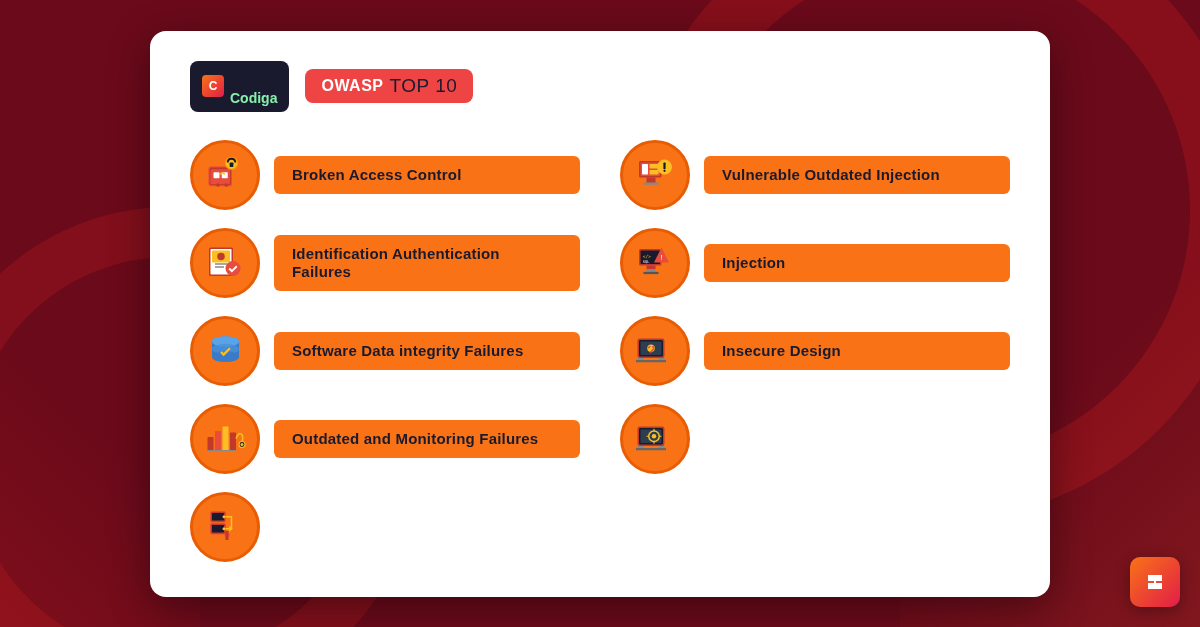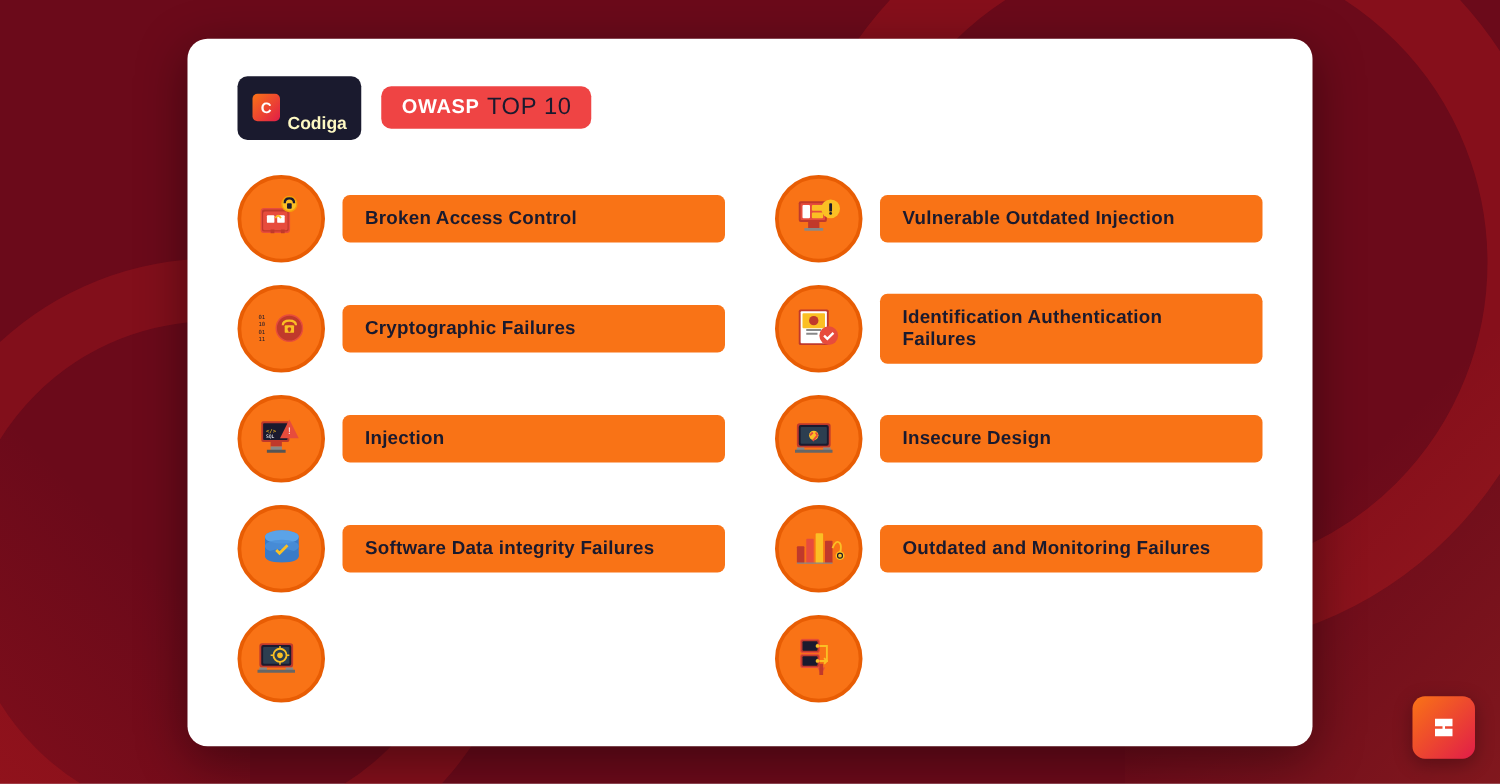--- a/index.html
+++ b/index.html
@@ -95,21 +95,21 @@
       border-radius: 4px;
       display: flex;
       align-items: center;
       justify-content: center;
       font-size: 12px;
       font-weight: bold;
       color: white;
     }
 
     .codiga-text {
-      color: #fef9c3;
+      color: #86efac;
       font-size: 14px;
       font-weight: 600;
       margin-top: 23px;
     }
 
     .owasp-badge {
       background: #ef4444;
       border-radius: 8px;
       padding: 6px 16px;
       display: flex;
@@ -255,38 +255,20 @@
           <circle cx="42" cy="20" r="10" fill="#fbbf24"></circle>
           <rect x="40.5" y="14" width="3" height="9" rx="1" fill="#1a1a2e"></rect>
           <circle cx="42" cy="25" r="1.5" fill="#1a1a2e"></circle>
         </svg>
       </div>
       <div class="label-box">
         <span class="label-text">Vulnerable Outdated Injection</span>
       </div>
     </div>
 
-    <div class="item">
-      <div class="icon-circle">
-        <svg class="icon-svg" viewBox="0 0 60 60" xmlns="http://www.w3.org/2000/svg">
-          <text x="5" y="20" font-size="6" fill="#1a1a2e" font-family="monospace">01</text>
-          <text x="5" y="28" font-size="6" fill="#1a1a2e" font-family="monospace">10</text>
-          <text x="5" y="36" font-size="6" fill="#1a1a2e" font-family="monospace">01</text>
-          <text x="5" y="44" font-size="6" fill="#1a1a2e" font-family="monospace">11</text>
-          <circle cx="38" cy="30" r="14" fill="#c0392b" stroke="#e74c3c" stroke-width="1.5"></circle>
-          <rect x="33" y="27" width="10" height="8" rx="1" fill="#fbbf24"></rect>
-          <path d="M31 27 Q31 22 38 22 Q45 22 45 27" fill="none" stroke="#fbbf24" stroke-width="2.5"></path>
-          <circle cx="38" cy="31" r="2" fill="#c0392b"></circle>
-          <rect x="37" y="31" width="2" height="3" fill="#c0392b"></rect>
-        </svg>
-      </div>
-      <div class="label-box">
-        <span class="label-text">Cryptographic Failures</span>
-      </div>
-    </div>
 
     <div class="item">
       <div class="icon-circle">
         <svg class="icon-svg" viewBox="0 0 60 60" xmlns="http://www.w3.org/2000/svg">
           <rect x="8" y="10" width="32" height="38" rx="2" fill="#c0392b"></rect>
           <rect x="10" y="12" width="28" height="34" rx="1" fill="white"></rect>
           <rect x="12" y="14" width="24" height="16" rx="1" fill="#fbbf24"></rect>
           <circle cx="24" cy="22" r="5" fill="#c0392b"></circle>
           <path d="M16 32 L32 32" stroke="#888" stroke-width="2"></path>
           <path d="M16 36 L28 36" stroke="#888" stroke-width="2"></path>
@@ -314,48 +296,48 @@
         </svg>
       </div>
       <div class="label-box">
         <span class="label-text">Injection</span>
       </div>
     </div>
 
     <div class="item">
       <div class="icon-circle">
         <svg class="icon-svg" viewBox="0 0 60 60" xmlns="http://www.w3.org/2000/svg">
+          <ellipse cx="30" cy="18" rx="18" ry="7" fill="#4a90d9"></ellipse>
+          <path d="M12 18 L12 38 Q12 45 30 45 Q48 45 48 38 L48 18" fill="#3a7bc8" stroke="none"></path>
+          <ellipse cx="30" cy="18" rx="18" ry="7" fill="#5ba3e8"></ellipse>
+          <ellipse cx="30" cy="28" rx="18" ry="7" fill="#4a90d9" opacity="0.8"></ellipse>
+          <ellipse cx="30" cy="38" rx="18" ry="7" fill="#3a7bc8" opacity="0.9"></ellipse>
+          <path d="M24 32 L27.5 35.5 L36 27" stroke="#fbbf24" stroke-width="3" fill="none"></path>
+        </svg>
+      </div>
+      <div class="label-box">
+        <span class="label-text">Software Data integrity Failures</span>
+      </div>
+    </div>
+
+    <div class="item">
+      <div class="icon-circle">
+        <svg class="icon-svg" viewBox="0 0 60 60" xmlns="http://www.w3.org/2000/svg">
           <rect x="6" y="14" width="36" height="26" rx="3" fill="#c0392b"></rect>
           <rect x="8" y="16" width="32" height="22" rx="2" fill="#1a1a2e"></rect>
           <rect x="10" y="18" width="28" height="18" rx="1" fill="#2c3e50"></rect>
           <path d="M6 40 L6 44 L14 44 L14 40" fill="#888"></path>
           <path d="M34 40 L34 44 L42 44 L42 40" fill="#888"></path>
           <path d="M4 44 L44 44" stroke="#666" stroke-width="3"></path>
           <circle cx="24" cy="27" r="5" fill="#fbbf24"></circle>
           <path d="M20 27 L23 24 M26 24 L28 27 M28 27 L23 33" stroke="#e74c3c" stroke-width="2" fill="none"></path>
         </svg>
       </div>
       <div class="label-box">
         <span class="label-text">Insecure Design</span>
-      </div>
-    </div>
-
-    <div class="item">
-      <div class="icon-circle">
-        <svg class="icon-svg" viewBox="0 0 60 60" xmlns="http://www.w3.org/2000/svg">
-          <ellipse cx="30" cy="18" rx="18" ry="7" fill="#4a90d9"></ellipse>
-          <path d="M12 18 L12 38 Q12 45 30 45 Q48 45 48 38 L48 18" fill="#3a7bc8" stroke="none"></path>
-          <ellipse cx="30" cy="18" rx="18" ry="7" fill="#5ba3e8"></ellipse>
-          <ellipse cx="30" cy="28" rx="18" ry="7" fill="#4a90d9" opacity="0.8"></ellipse>
-          <ellipse cx="30" cy="38" rx="18" ry="7" fill="#3a7bc8" opacity="0.9"></ellipse>
-          <path d="M24 32 L27.5 35.5 L36 27" stroke="#fbbf24" stroke-width="3" fill="none"></path>
-        </svg>
-      </div>
-      <div class="label-box">
-        <span class="label-text">Software Data integrity Failures</span>
       </div>
     </div>
 
     <div class="item">
       <div class="icon-circle">
         <svg class="icon-svg" viewBox="0 0 60 60" xmlns="http://www.w3.org/2000/svg">
           <rect x="6" y="28" width="8" height="18" rx="1" fill="#c0392b"></rect>
           <rect x="16" y="20" width="8" height="26" rx="1" fill="#e74c3c"></rect>
           <rect x="26" y="14" width="8" height="32" rx="1" fill="#fbbf24"></rect>
           <rect x="36" y="22" width="8" height="24" rx="1" fill="#c0392b"></rect>

